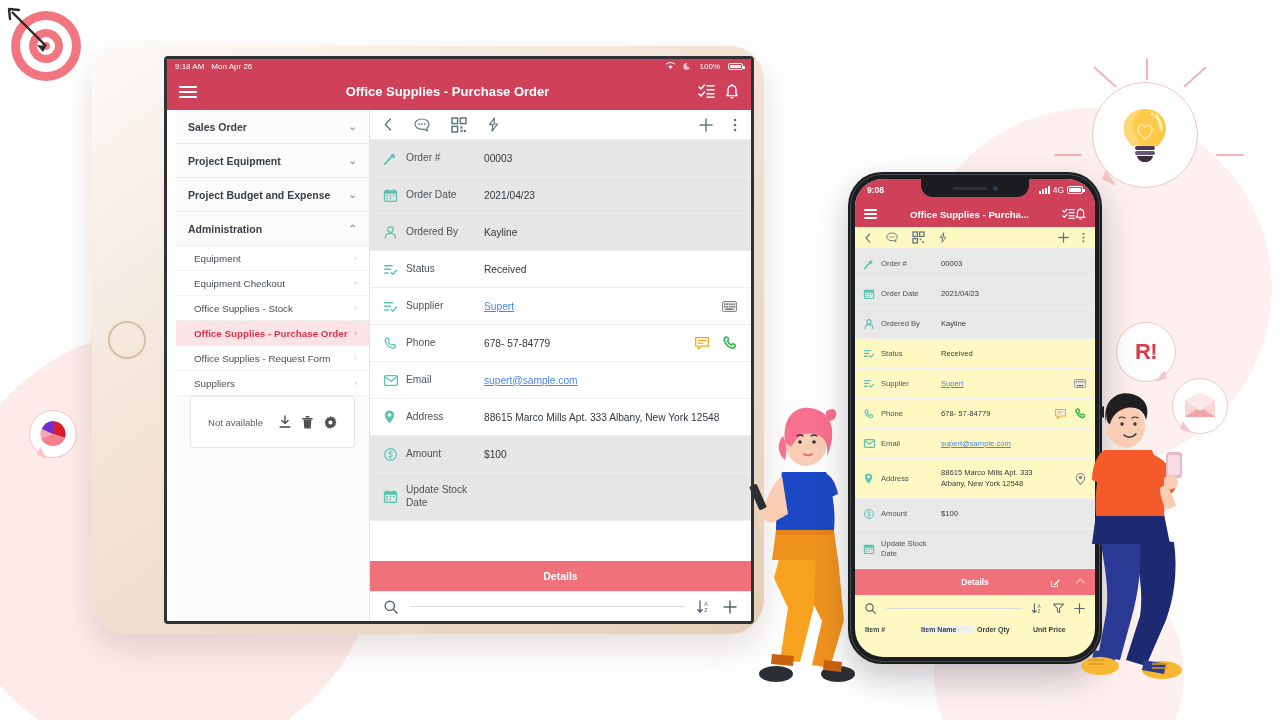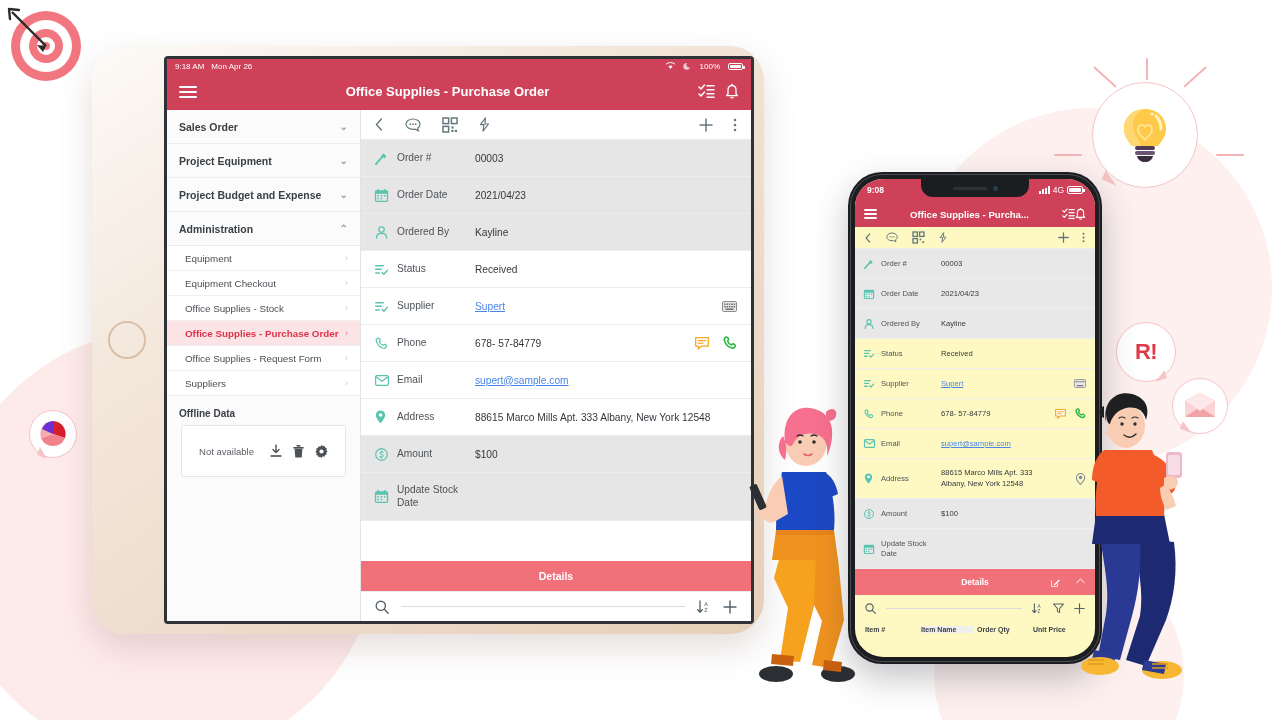--- a/index.html
+++ b/index.html
@@ -107,21 +107,21 @@
   .t-appbar {
     height: 37px; background: #ce4158; color: #ffffff;
     display: flex; align-items: center; padding: 0 12px; gap: 10px;
   }
   .t-appbar .title {
     flex: 1; text-align: center; font-size: 13px; font-weight: bold;
   }
   .hamb { width: 18px; display: flex; flex-direction: column; gap: 3px; cursor: pointer; }
   .hamb i { height: 2px; background: #fff; border-radius: 1px; }
 
-  .t-body { flex: 1; display: flex; min-height: 0; }
+  .t-body { flex: 1; display: flex; min-height: 0; padding-left: 9px; }
 
   
   .sidebar {
     width: 194px; background: #fbfbfb; border-right: 1px solid #e3e3e3;
     display: flex; flex-direction: column; flex-shrink: 0;
   }
   .nav-group {
     height: 34px; display: flex; align-items: center; padding: 0 12px;
     font-size: 10.5px; font-weight: bold; color: #3b4045;
     border-bottom: 1px solid #ececec; background: #fbfbfb;
@@ -409,21 +409,20 @@
           </div>
           <div class="nav-item">
             <span>Office Supplies - Request Form</span>
             <span class="chev">›</span>
           </div>
           <div class="nav-item">
             <span>Suppliers</span>
             <span class="chev">›</span>
           </div>
 
-          <div class="offline-title">Offline Data</div>
           <div class="offline-card">
             <span>Not available</span>
             <span class="oicons">
               <svg width="12" height="13" viewBox="0 0 12 13">
                 <path d="M6 0 v7 M3 4.4 L6 7.5 L9 4.4" stroke="#4d5257" stroke-width="1.4" fill="none" stroke-linecap="round" stroke-linejoin="round"></path>
                 <rect x="0.6" y="10.2" width="10.8" height="1.6" fill="#4d5257"></rect>
               </svg>
               <svg width="11" height="13" viewBox="0 0 11 13">
                 <rect x="0.4" y="2" width="10.2" height="1.6" fill="#4d5257"></rect>
                 <rect x="3.6" y="0" width="3.8" height="1.6" fill="#4d5257"></rect>

